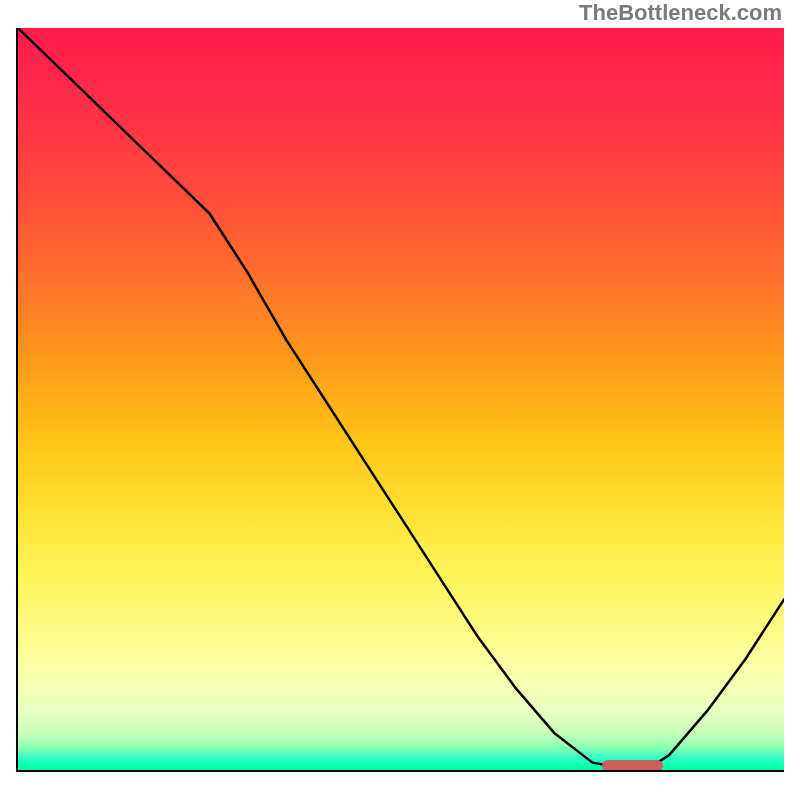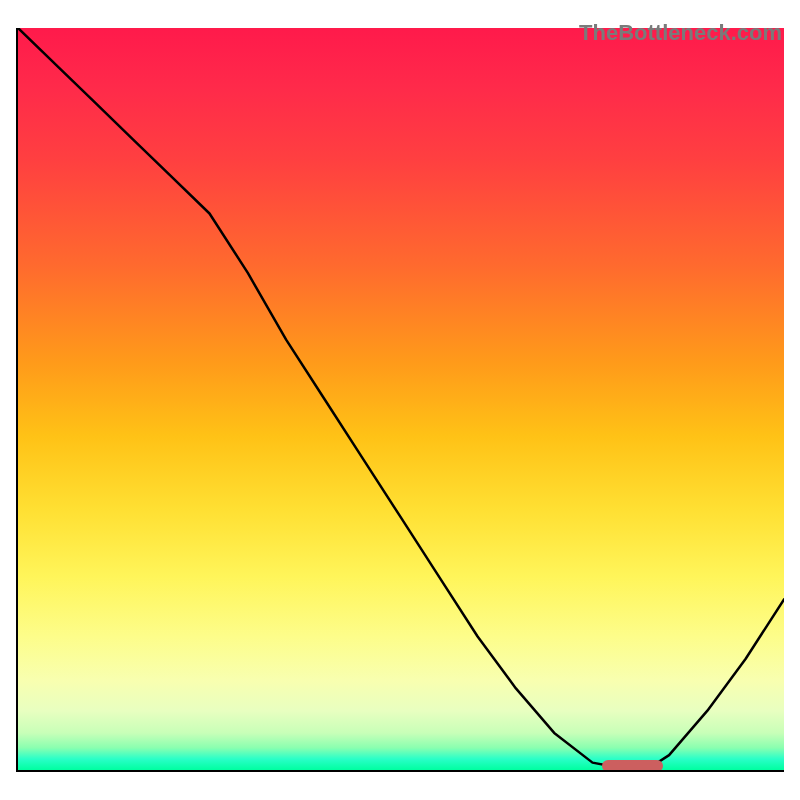--- a/index.html
+++ b/index.html
@@ -5,21 +5,21 @@
   * { margin: 0; padding: 0; box-sizing: border-box; }
   body {
     width: 800px;
     height: 800px;
     background: #ffffff;
     position: relative;
     font-family: Arial, sans-serif;
   }
   .watermark {
     position: absolute;
-    top: 20px;
+    top: 0;
     right: 18px;
     font-size: 22px;
     font-weight: bold;
     color: #7a7a7a;
     z-index: 10;
   }
   .plot-area {
     position: absolute;
     left: 16px;
     top: 28px;

